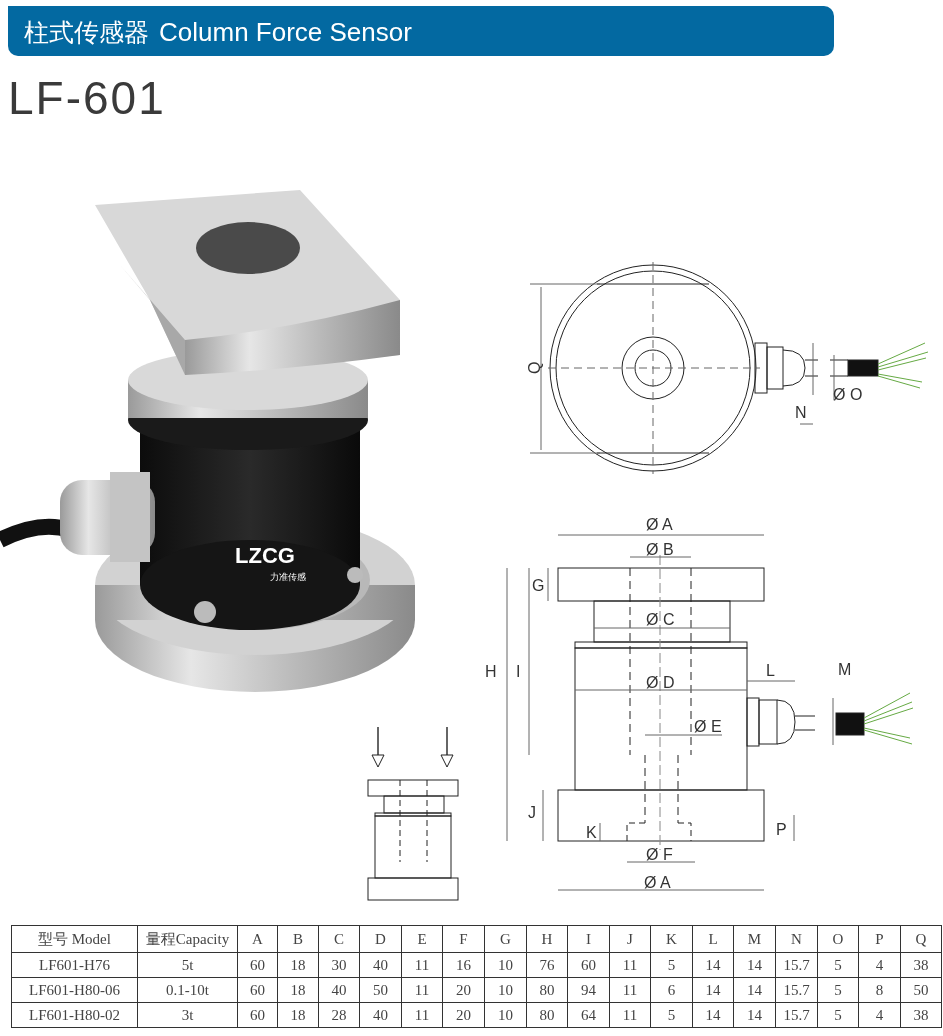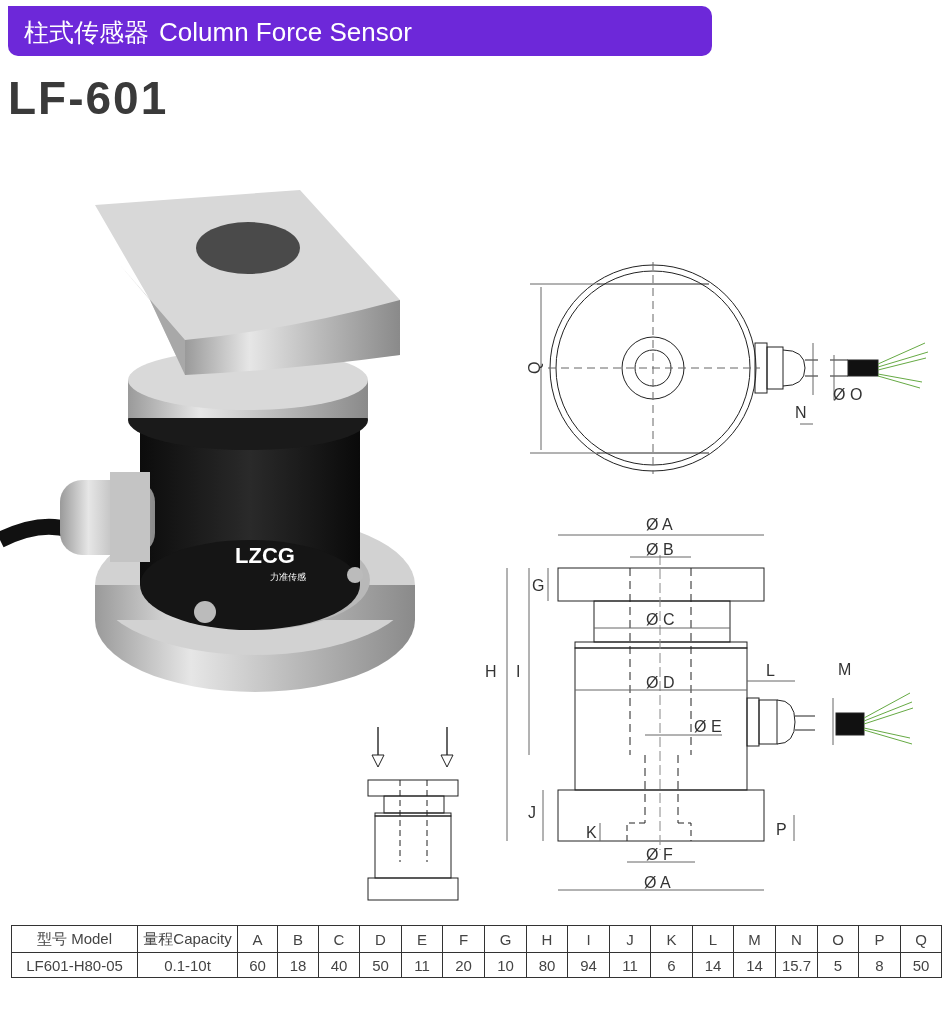--- a/index.html
+++ b/index.html
@@ -1,23 +1,23 @@
 <!DOCTYPE html>
 <html><head>
 <meta charset="utf-8">
 <style>
   html, body { margin:0; padding:0; background:#ffffff; }
   body { width:943px; height:1036px; position:relative; overflow:hidden; font-family:"Liberation Sans", sans-serif; color:#333; }
-  .banner { position:absolute; left:8px; top:6px; width:704px; height:50px; background:#6d28d9; border-radius:0 10px 10px 10px; }
+  .banner { position:absolute; left:8px; top:6px; width:826px; height:50px; background:#0369a1; border-radius:0 10px 10px 10px; }
   .banner-text { position:absolute; left:16px; top:10px; color:#ffffff; font-size:26px; line-height:32px; white-space:nowrap; }
   .banner-cn { font-family:"DejaVu Sans", sans-serif; font-size:25px; margin-right:10px; }
-  .model-title { position:absolute; left:8px; top:70px; font-size:46px; color:#3a3a3a; font-weight:bold; letter-spacing:2px; line-height:56px; }
+  .model-title { position:absolute; left:8px; top:70px; font-size:46px; color:#3a3a3a; font-weight:normal; letter-spacing:2px; line-height:56px; }
   .photo { position:absolute; left:0; top:180px; width:430px; height:560px; }
   .drawing { position:absolute; left:0; top:0; width:943px; height:920px; pointer-events:none; }
-  .spec-table { position:absolute; left:11px; top:925px; border-collapse:collapse; font-size:15px; color:#444; }
+  .spec-table { position:absolute; left:11px; top:925px; border-collapse:collapse; font-size:15px; color:#444;font-family:Liberation Serif, serif; }
   .spec-table th, .spec-table td { border:1px solid #333; height:24px; padding:0; text-align:center; font-weight:normal; white-space:nowrap; }
   .spec-table th { height:26px; }
   .lbl { font-family:"Liberation Sans", sans-serif; font-size:16px; fill:#333; }
 </style>
 </head>
 <body>
 
 <div class="banner">
   <div class="banner-text">
     <span class="banner-cn">柱式传感器</span><span>Column Force Sensor</span>
@@ -186,34 +186,76 @@
       <th style="width:40px">L</th>
       <th style="width:41px">M</th>
       <th style="width:41px">N</th>
       <th style="width:40px">O</th>
       <th style="width:41px">P</th>
       <th style="width:40px">Q</th>
     </tr>
   </thead>
   <tbody>
     <tr>
-      <td>LF601-H80-05</td>
+      <td>LF601-H76</td>
+      <td>5t</td>
+      <td>60</td>
+      <td>18</td>
+      <td>30</td>
+      <td>40</td>
+      <td>11</td>
+      <td>16</td>
+      <td>10</td>
+      <td>76</td>
+      <td>60</td>
+      <td>11</td>
+      <td>5</td>
+      <td>14</td>
+      <td>14</td>
+      <td>15.7</td>
+      <td>5</td>
+      <td>4</td>
+      <td>38</td>
+    </tr>
+    <tr>
+      <td>LF601-H80-06</td>
       <td>0.1-10t</td>
       <td>60</td>
       <td>18</td>
       <td>40</td>
       <td>50</td>
       <td>11</td>
       <td>20</td>
       <td>10</td>
       <td>80</td>
       <td>94</td>
       <td>11</td>
       <td>6</td>
       <td>14</td>
       <td>14</td>
       <td>15.7</td>
       <td>5</td>
       <td>8</td>
       <td>50</td>
     </tr>
+    <tr>
+      <td>LF601-H80-02</td>
+      <td>3t</td>
+      <td>60</td>
+      <td>18</td>
+      <td>28</td>
+      <td>40</td>
+      <td>11</td>
+      <td>20</td>
+      <td>10</td>
+      <td>80</td>
+      <td>64</td>
+      <td>11</td>
+      <td>5</td>
+      <td>14</td>
+      <td>14</td>
+      <td>15.7</td>
+      <td>5</td>
+      <td>4</td>
+      <td>38</td>
+    </tr>
   </tbody>
 </table>
 
 </body></html>

